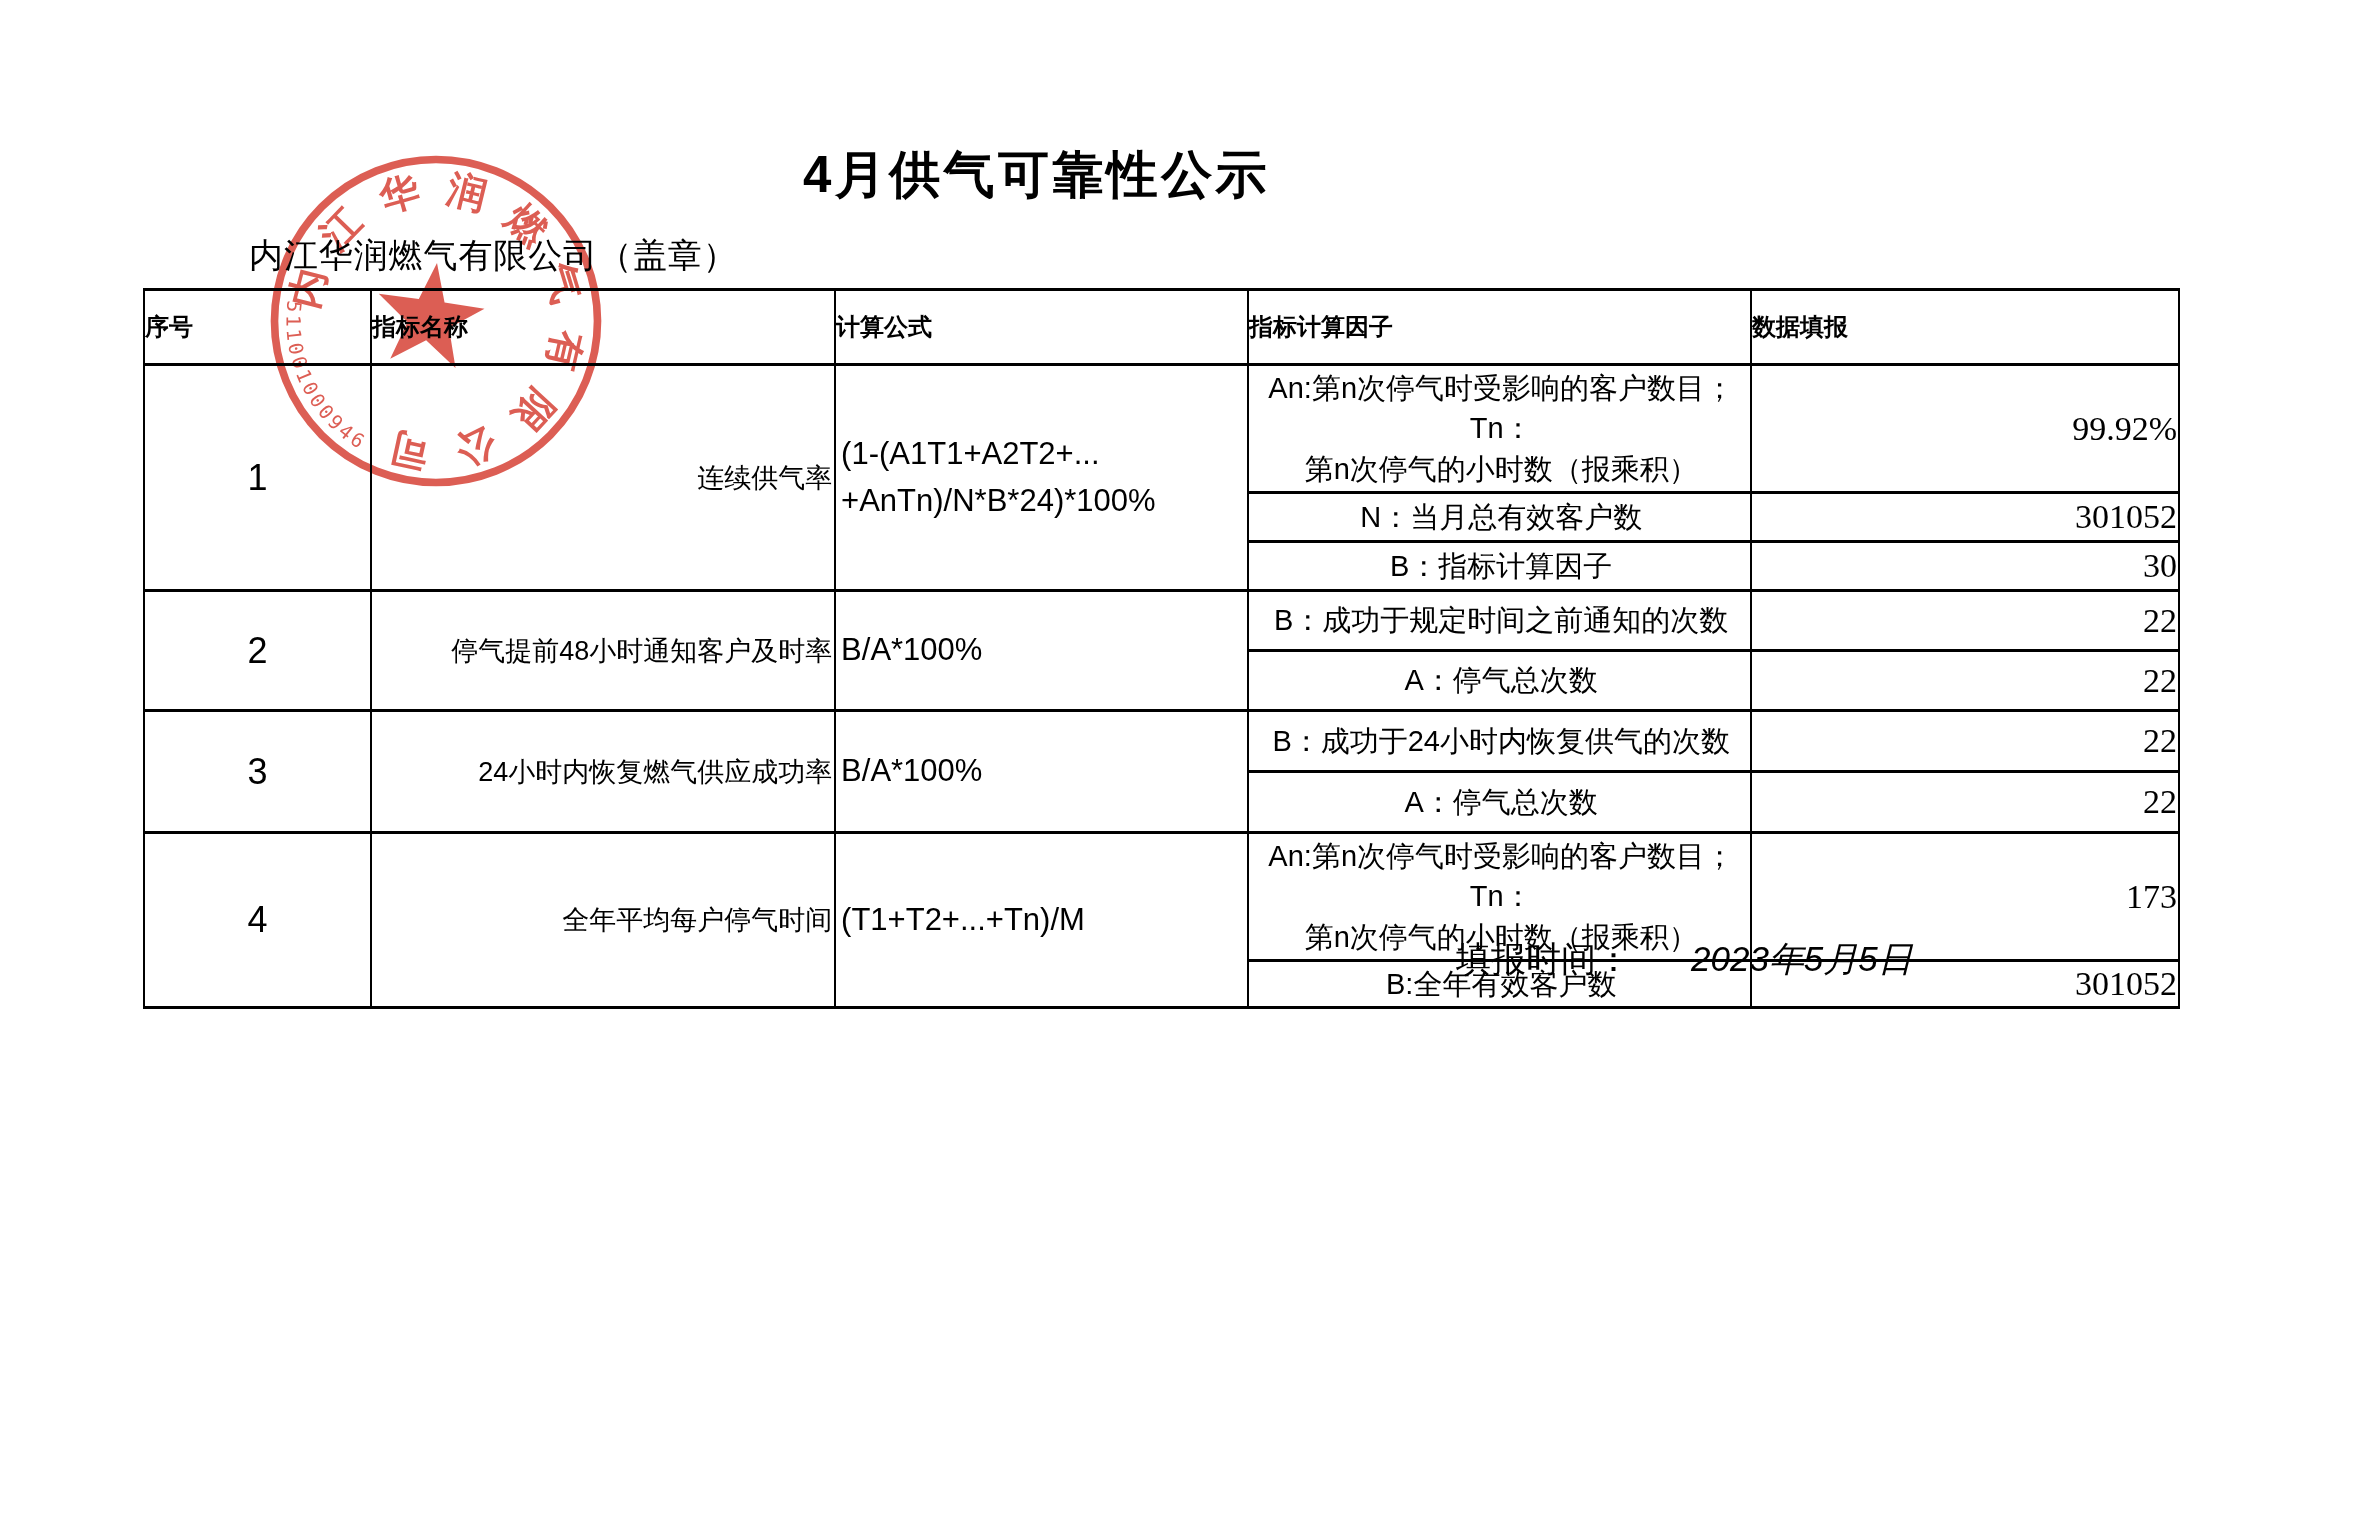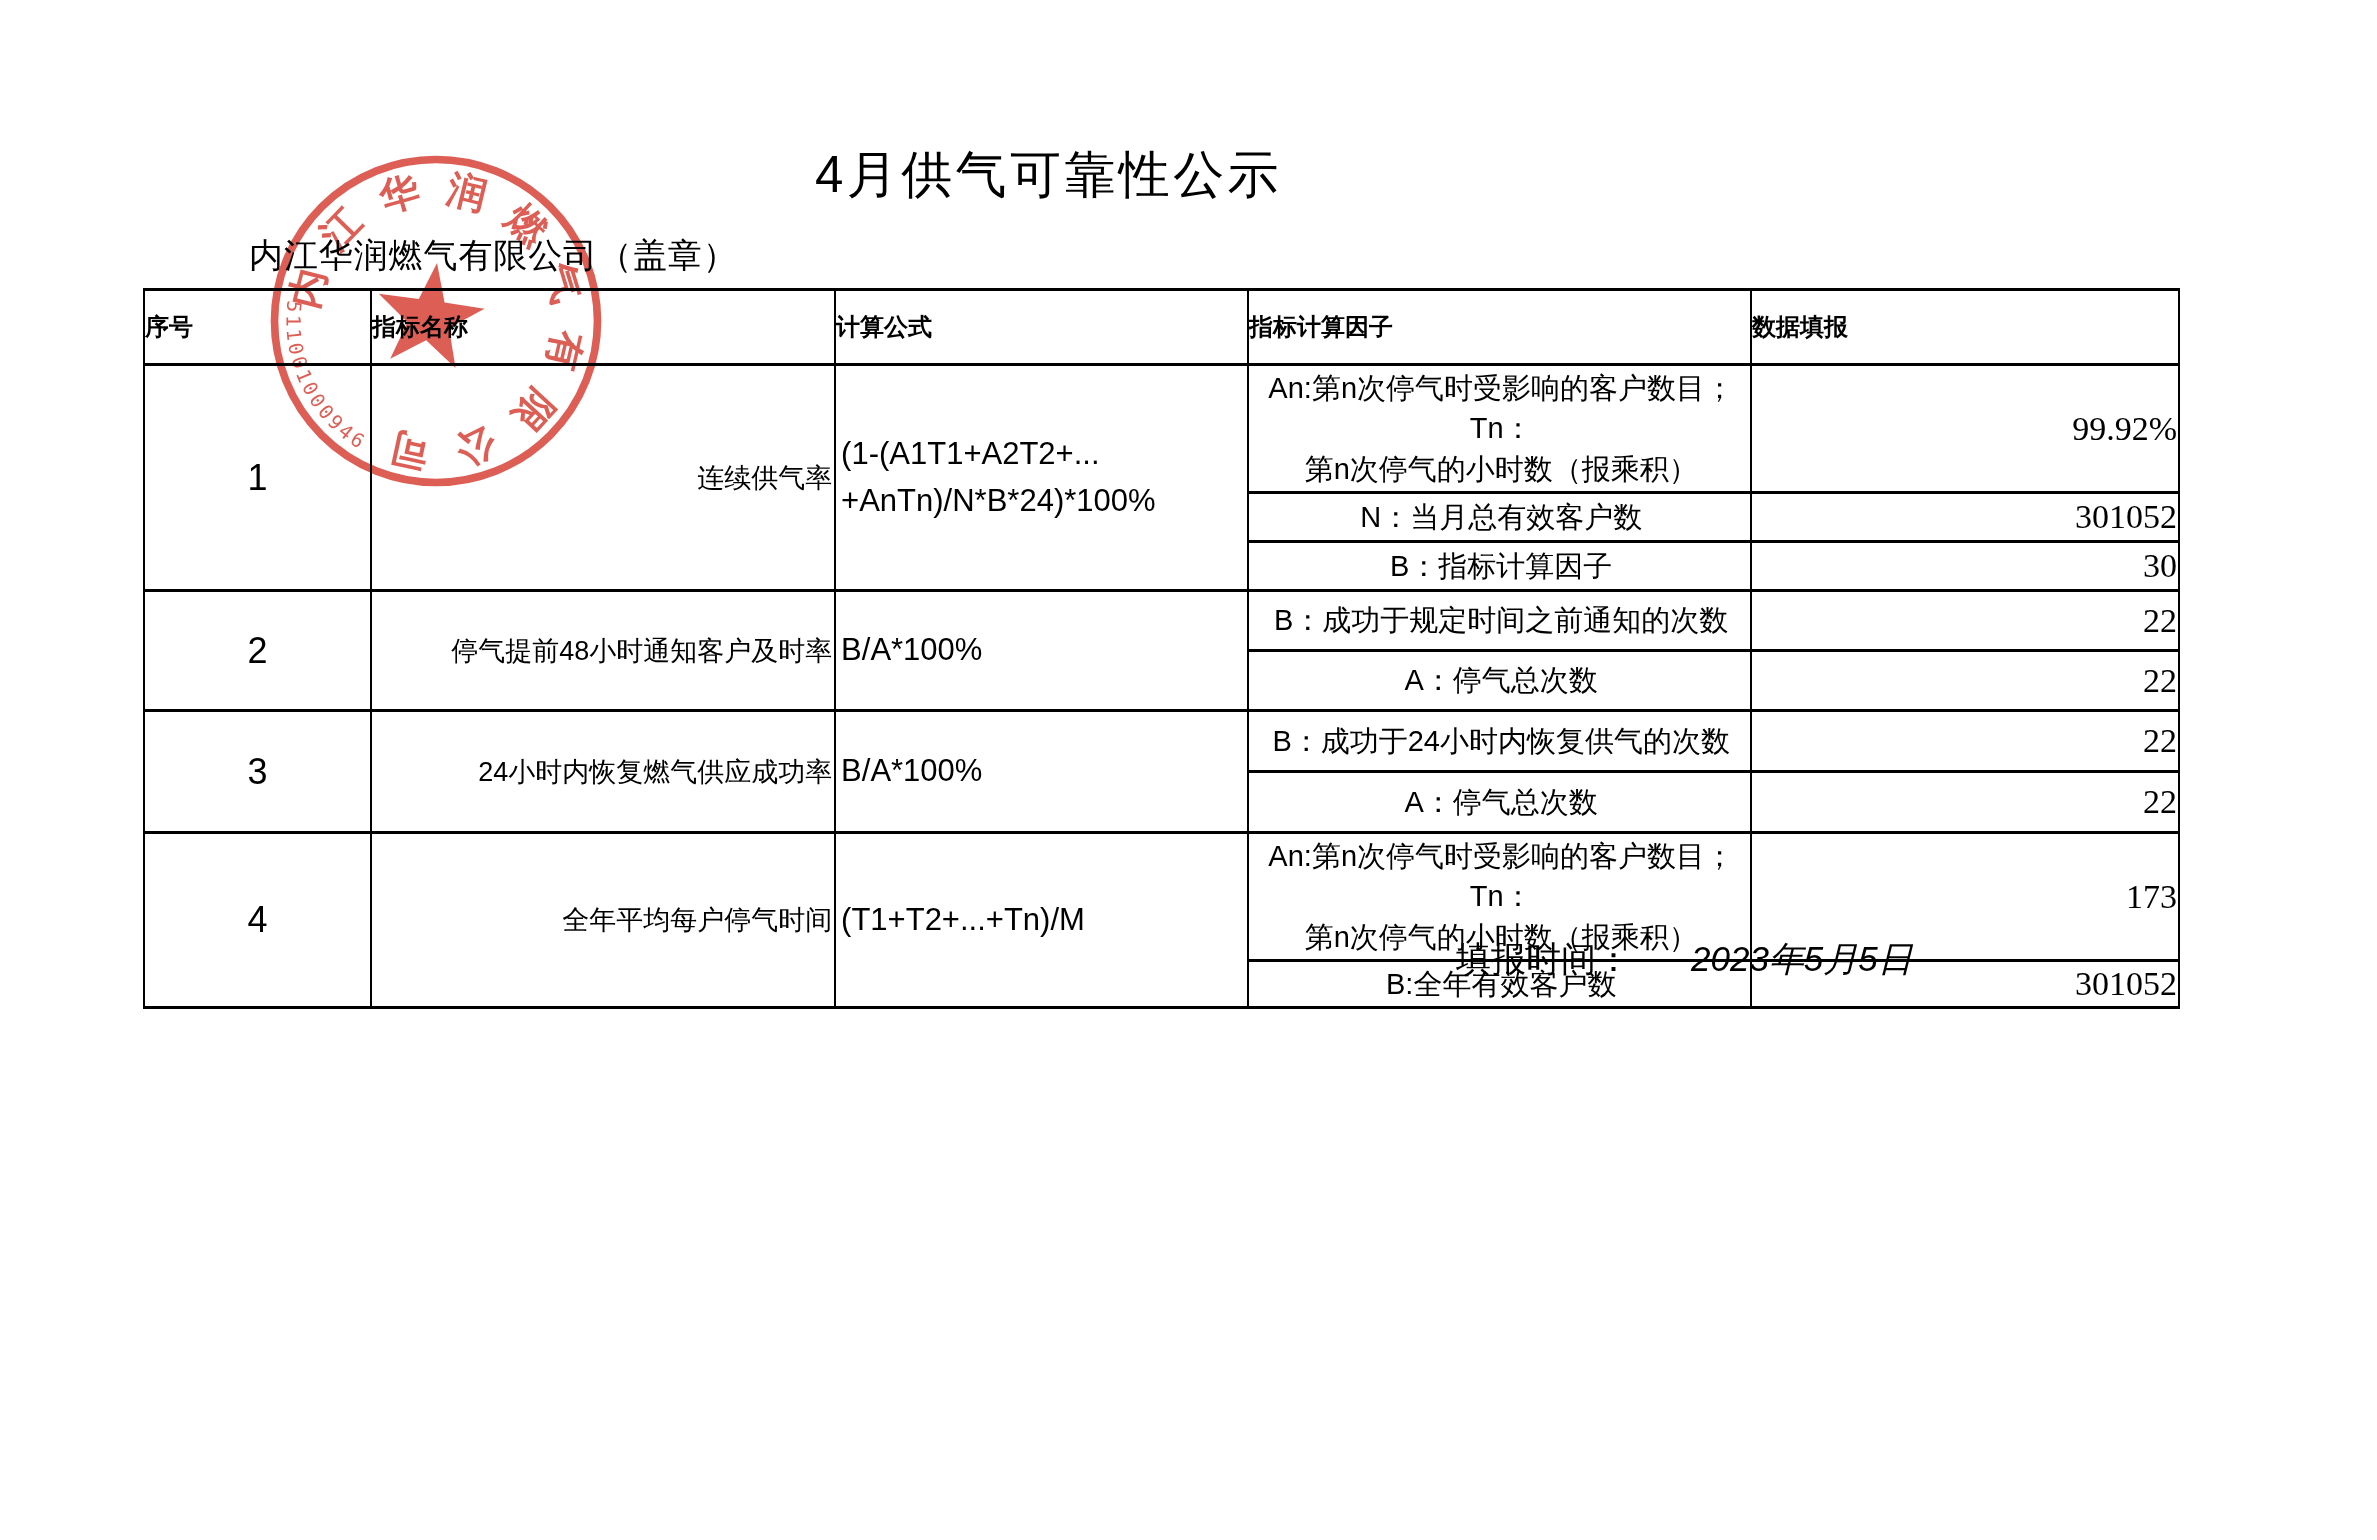--- a/index.html
+++ b/index.html
@@ -1,21 +1,21 @@
 <!DOCTYPE html>
 <html style="font-size:13.6px"><head>
 <meta charset="utf-8">
 <style>
   html,body{margin:0;padding:0;background:#ffffff;}
   body{font-family:"Liberation Sans",sans-serif;color:#000;}
   .page{position:relative;width:2377px;height:1540px;background:#fff;overflow:hidden;}
 
   .doc-title{
-    position:absolute;left:12px;top:141px;width:2073px;
-    text-align:center;font-size:51px;font-weight:400;letter-spacing:3.4px;
+    position:absolute;left:0;top:141px;width:2073px;
+    text-align:center;font-size:51px;font-weight:700;letter-spacing:3.4px;
   }
   .company-line{
     position:absolute;left:249px;top:233px;font-size:34px;letter-spacing:0.9px;
   }
 
   table.report{
     position:absolute;left:143px;top:288px;width:2035px;
     border-collapse:collapse;table-layout:fixed;background:transparent;
   }
   table.report th, table.report td{

